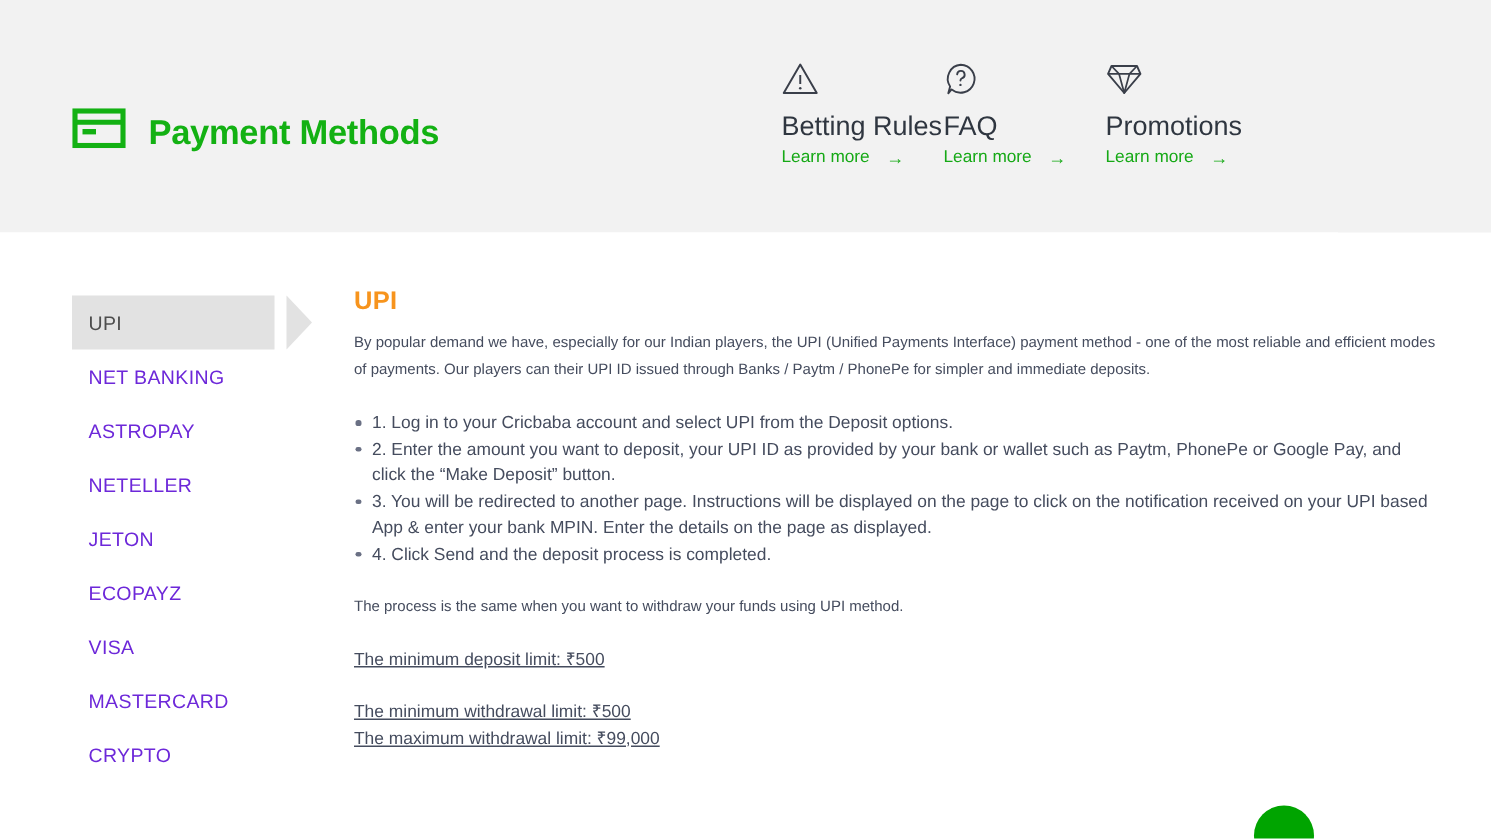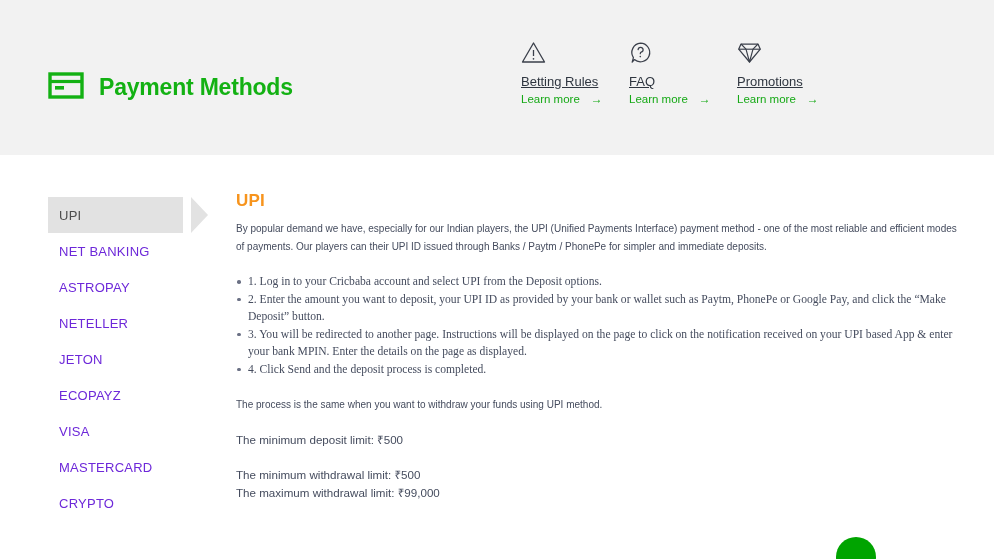--- a/index.html
+++ b/index.html
@@ -39,25 +39,24 @@
     position: absolute;
     left: 521px;
     top: 41px;
     display: flex;
     gap: 0;
   }
   .hl-item { width: 108px; }
   .hl-item:nth-child(3) { width: 120px; }
   .hl-icon { height: 24px; margin-bottom: 9px; }
   .hl-label {
-    font-size: 13px;
+    font-size: 18px;
     color: #2f3640;
     margin-bottom: 4px;
     white-space: nowrap;
-    text-decoration: underline;
   }
   .hl-more {
     font-size: 11.5px;
     color: #16a916;
     display: flex;
     align-items: center;
     gap: 11px;
     white-space: nowrap;
     cursor: pointer;
   }
@@ -129,38 +128,38 @@
   }
   .intro { margin-bottom: 18px !important; }
 
   .steps { margin: 0 0 18px 0; padding: 0; list-style: none; }
   .steps li {
     position: relative;
     padding-left: 12px;
     font-size: 11.6px;
     line-height: 17.5px;
     color: #454c5e;
-    font-family: Liberation Serif, serif;
   }
   .steps li::before {
     content: "";
     position: absolute;
     left: 1px;
     top: 7px;
     width: 3.5px; height: 3.5px;
     border-radius: 50%;
     background: #6a7084;
   }
 
   .spacer-line { height: 17.5px; }
   .limits-block { margin-bottom: 0; }
   .limits-block div {
     font-size: 11.6px;
     line-height: 17.5px;
     color: #454c5e;
+    text-decoration: underline;
   }
 
   
   .fab {
     position: absolute;
     right: 16px;
     bottom: -18px;
     width: 40px; height: 40px;
     border-radius: 50%;
     background: #00a400;

